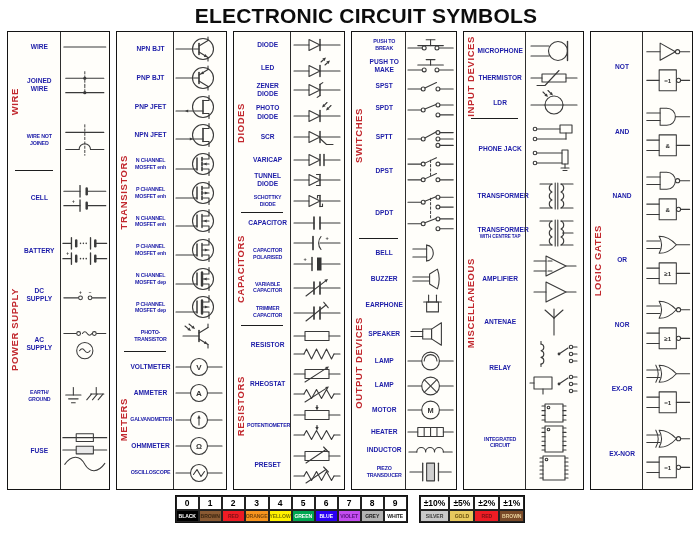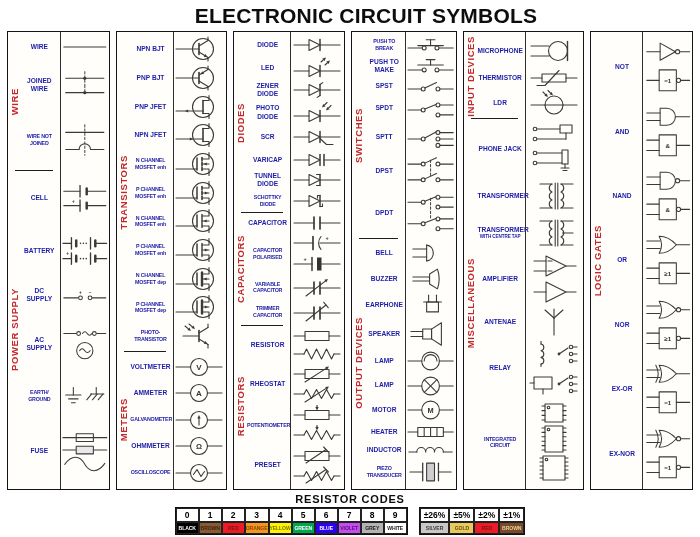--- a/index.html
+++ b/index.html
@@ -1375,21 +1375,20 @@
                   <circle cx="38.3" cy="43" r="2.2"></circle>
                   <line x1="40.5" y1="43" x2="50" y2="43"></line>
                 </g>
               </svg>
             </div>
           </div>
         </div>
       </div>
     </div>
   <div class="bottom">
-    <div class="rc-title">RESISTOR CODES</div>
     <div class="rc-tables">
         <div class="rc-table">
           <div class="rc-col">
             <div class="rc-head">0</div>
             <div class="rc-color" style="background: rgb(0, 0, 0); color: rgb(255, 255, 255);">BLACK</div>
           </div>
           <div class="rc-col">
             <div class="rc-head">1</div>
             <div class="rc-color" style="background: rgb(138, 90, 51); color: rgb(58, 37, 16);">BROWN</div>
           </div>
@@ -1421,21 +1420,21 @@
             <div class="rc-head">8</div>
             <div class="rc-color" style="background: rgb(179, 179, 179); color: rgb(26, 26, 26);">GREY</div>
           </div>
           <div class="rc-col">
             <div class="rc-head">9</div>
             <div class="rc-color" style="background: rgb(255, 255, 255); color: rgb(26, 26, 26);">WHITE</div>
           </div>
         </div>
         <div class="rc-table">
           <div class="rc-col">
-            <div class="rc-head">±26%</div>
+            <div class="rc-head">±10%</div>
             <div class="rc-color" style="background: rgb(200, 200, 200); color: rgb(60, 60, 60);">SILVER</div>
           </div>
           <div class="rc-col">
             <div class="rc-head">±5%</div>
             <div class="rc-color" style="background: rgb(232, 201, 94); color: rgb(107, 80, 14);">GOLD</div>
           </div>
           <div class="rc-col">
             <div class="rc-head">±2%</div>
             <div class="rc-color" style="background: rgb(237, 28, 36); color: rgb(124, 17, 22);">RED</div>
           </div>

